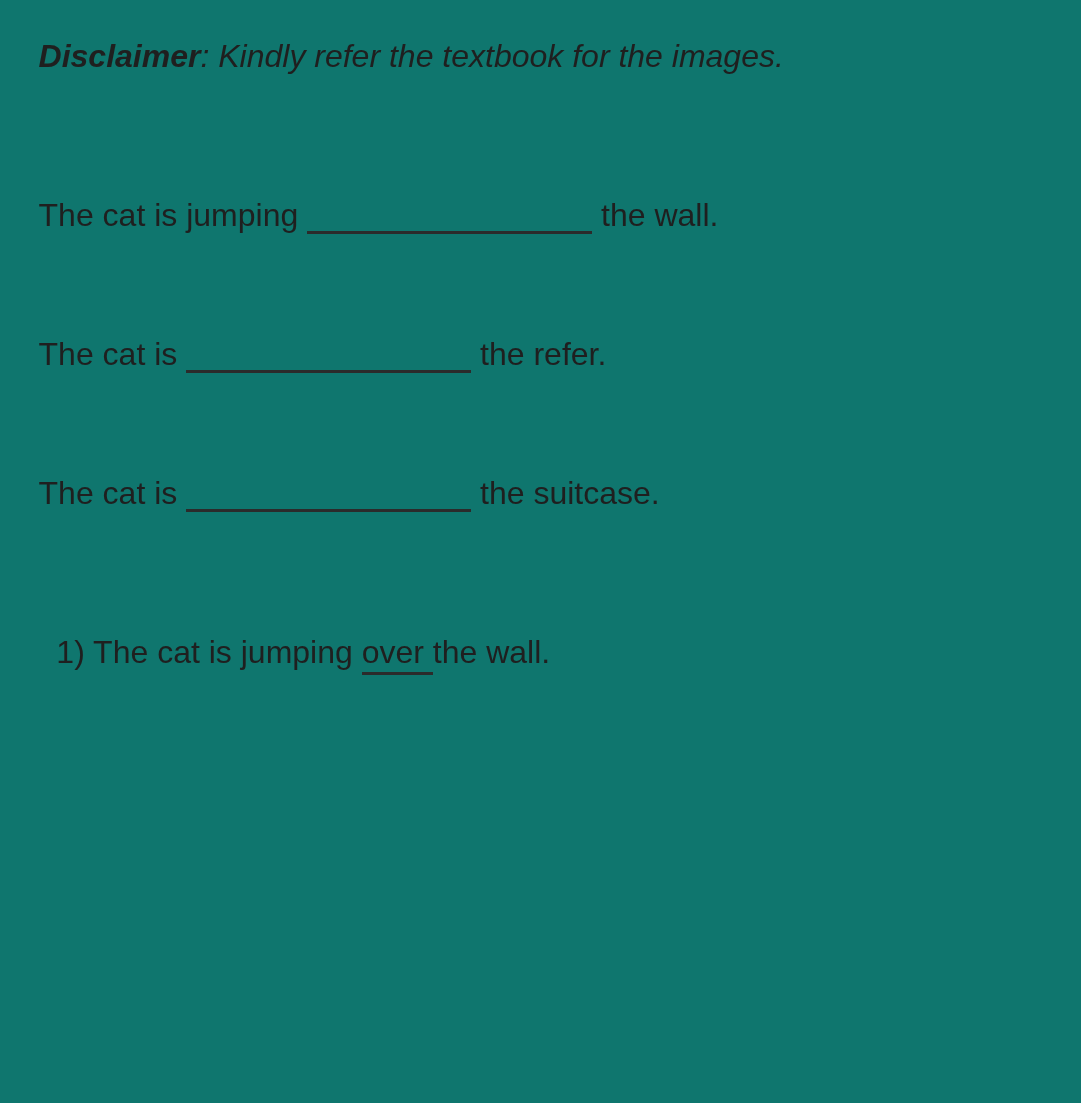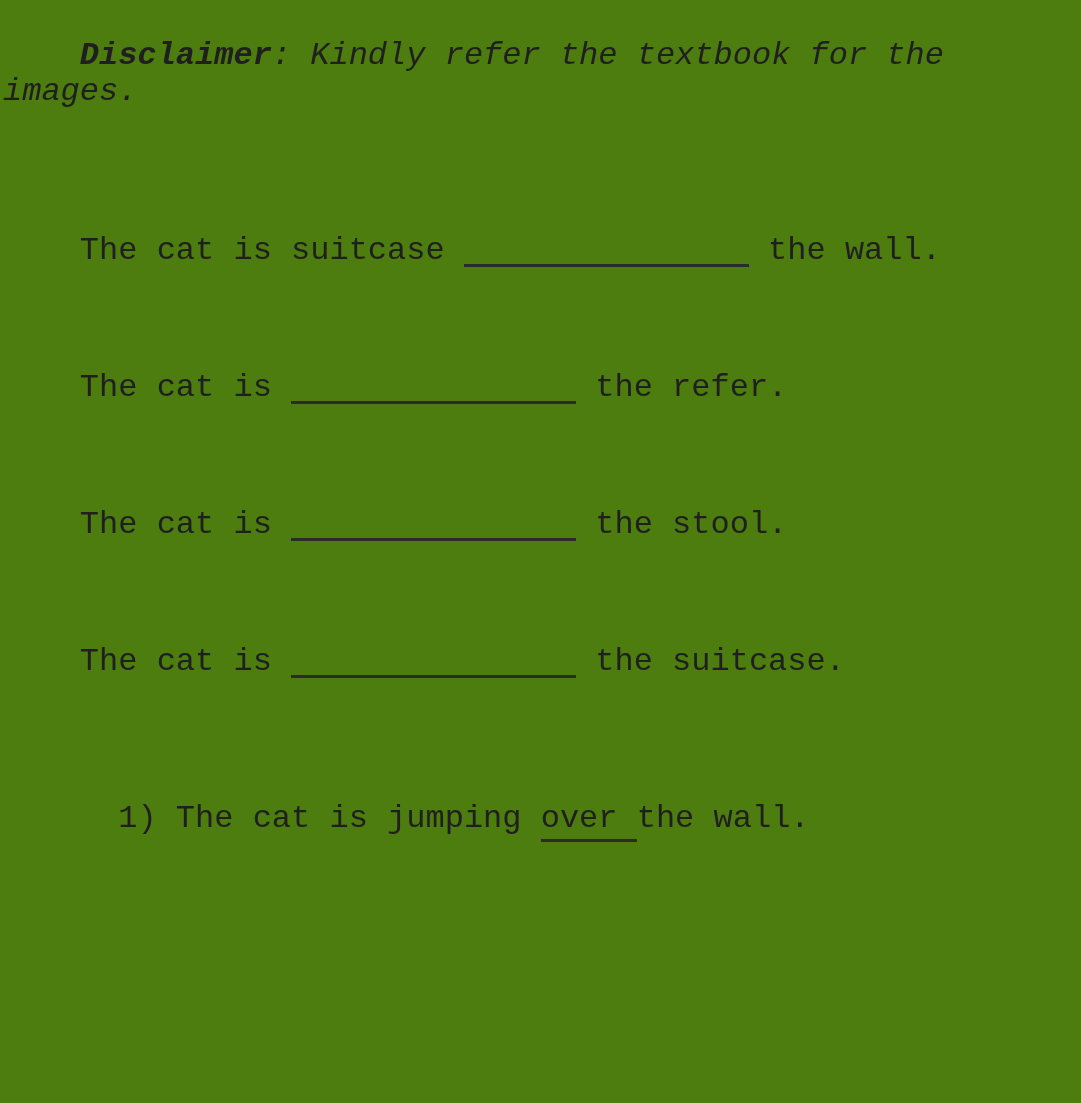--- a/index.html
+++ b/index.html
@@ -5,23 +5,23 @@
   html, body {
     margin: 0;
     padding: 0;
     background: #ffffff;
   }
   #page {
     position: relative;
     width: 1081px;
     height: 1103px;
     box-sizing: border-box;
-    background: #4d7c0f;
+    background: #0f766e;
     color: #1f1f1f;
-    font-family: Liberation Mono, monospace;
+    font-family: Liberation Sans, sans-serif;
     font-size: 32px;
     padding: 2px 0 0 3px;
     overflow: hidden;
   }
   .pre { white-space: pre-wrap; }
 
   .disclaimer {
     font-style: italic;
     line-height: 36px;
   }
@@ -74,27 +74,24 @@
 <body>
 
 <div id="page">
 
   <div class="disclaimer pre">
     <span class="bold">Disclaimer</span><span>: Kindly refer the textbook for the images.</span>
   </div>
 
 
   <div class="fill first pre">
-    <span>The cat is suitcase </span><span class="blank"></span><span> the wall.</span>
+    <span>The cat is jumping </span><span class="blank"></span><span> the wall.</span>
   </div>
   <div class="fill pre">
     <span>The cat is </span><span class="blank"></span><span> the refer.</span>
-  </div>
-  <div class="fill pre">
-    <span>The cat is </span><span class="blank"></span><span> the stool.</span>
   </div>
   <div class="fill pre">
     <span>The cat is </span><span class="blank"></span><span> the suitcase.</span>
   </div>
 
 
   <div class="answers">
     <div class="ans first pre">
       <span>1) The cat is jumping </span><span class="uw">over </span><span>the wall.</span>
     </div>

